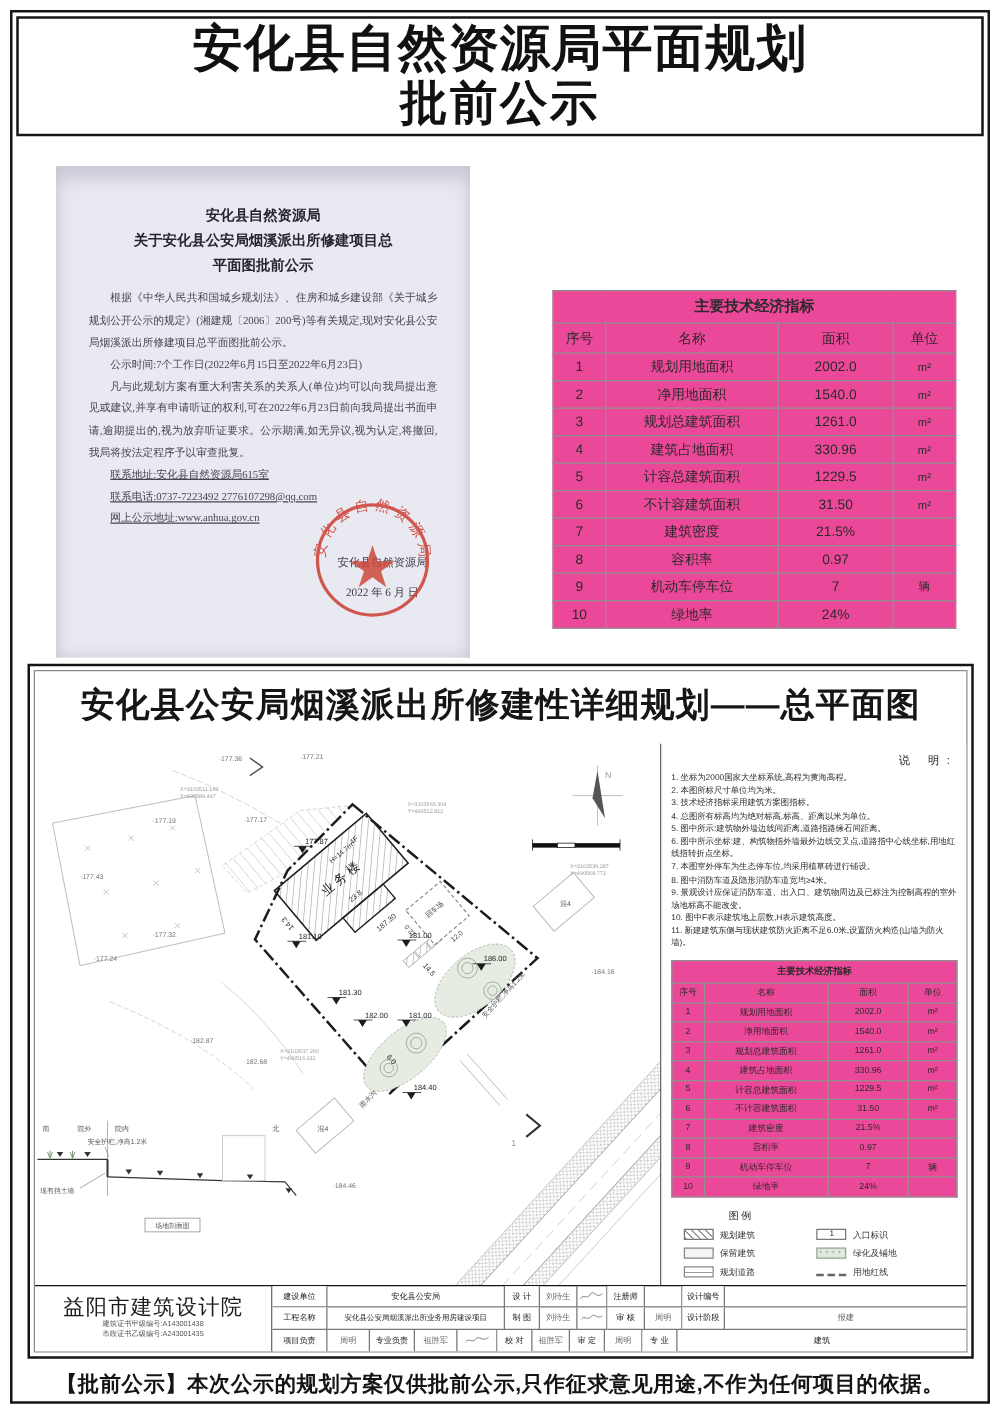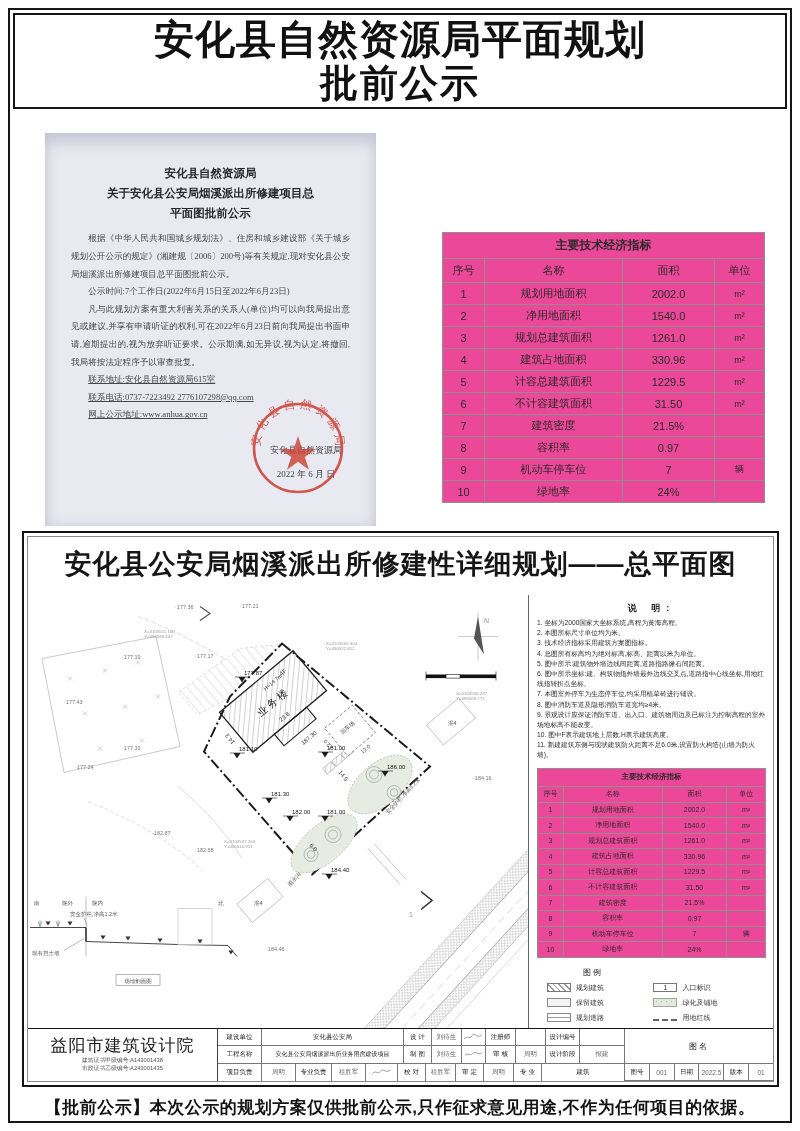--- a/index.html
+++ b/index.html
@@ -50,21 +50,21 @@
   .panel{position:absolute;left:22px;top:531px;width:757px;height:556px;border:2.5px solid #141414;
     box-sizing:border-box;background:#fff;}
   .panel-inner{position:absolute;inset:3px;border:1px solid #8a8a8a;}
   .panel-title{position:absolute;left:0;right:0;top:13px;text-align:center;font-size:27px;
     font-weight:bold;letter-spacing:1px;color:#161616;}
   .sheet{position:absolute;left:4px;right:4px;top:62px;bottom:57px;}
   .plan-wrap{position:absolute;left:0;top:0;width:500px;height:100%;}
   .plan-wrap svg{width:100%;height:100%;display:block;}
   .right-col{position:absolute;left:500px;right:0;top:0;bottom:0;border-left:1px solid #666;
     box-sizing:border-box;padding:5px 7px 0 8px;background:#fff;}
-  .notes-title{text-align:center;font-size:9px;font-weight:bold;color:#222;letter-spacing:6px;margin:2px 0 3px 0;}
+  .notes-title{text-align:right;font-size:9px;font-weight:normal;color:#222;letter-spacing:6px;margin:2px 0 3px 0;}
   .notes{font-size:6.7px;line-height:1.52;color:#2c2c2c;}
   .notes div{margin:0;}
   .econ-mini{width:100%;margin-top:7px;font-size:7px;color:#2a2a2a;}
   .econ-mini .t-title{height:15px;font-size:7.5px;font-weight:bold;}
   .econ-mini th{height:13px;font-weight:normal;}
   .econ-mini td{height:12.5px;}
   .legend{margin-top:9px;font-size:7px;color:#333;}
   .legend-title{font-size:8px;color:#222;margin:0 0 5px 46px;letter-spacing:2px;}
   .legend-grid{display:grid;grid-template-columns:1fr 1.1fr;row-gap:5px;column-gap:4px;padding-left:10px;}
   .legend-item{display:flex;align-items:center;gap:5px;}
@@ -630,27 +630,16 @@
             </svg>
         </div>
         <div class="tb-cell tb-lab" style="width:28px">校 对</div>
         <div class="tb-cell tb-val" style="width:30px">祖胜军</div>
         <div class="tb-cell tb-lab" style="width:28px">审 定</div>
         <div class="tb-cell tb-val" style="width:30px">周明</div>
         <div class="tb-cell tb-lab" style="width:28px">专 业</div>
         <div class="tb-cell tb-val" style="flex:1;color:#222;border-right:none">建筑</div>
       </div>
     </div>
-    <div class="tb-right" style="border-left:1px solid #777;">
-      <div class="tb-tuming">图名</div>
-      <div class="tb-nums">
-        <div class="tb-cell tb-lab">图号</div>
-        <div class="tb-cell tb-val">001</div>
-        <div class="tb-cell tb-lab">日期</div>
-        <div class="tb-cell tb-val">2022.5</div>
-        <div class="tb-cell tb-lab">版本</div>
-        <div class="tb-cell tb-val" style="border-right:none">01</div>
-      </div>
-    </div>
   </div>
 </div>
 
 <div class="footer-note">【批前公示】本次公示的规划方案仅供批前公示,只作征求意见用途,不作为任何项目的依据。</div>
 
 </body></html>

